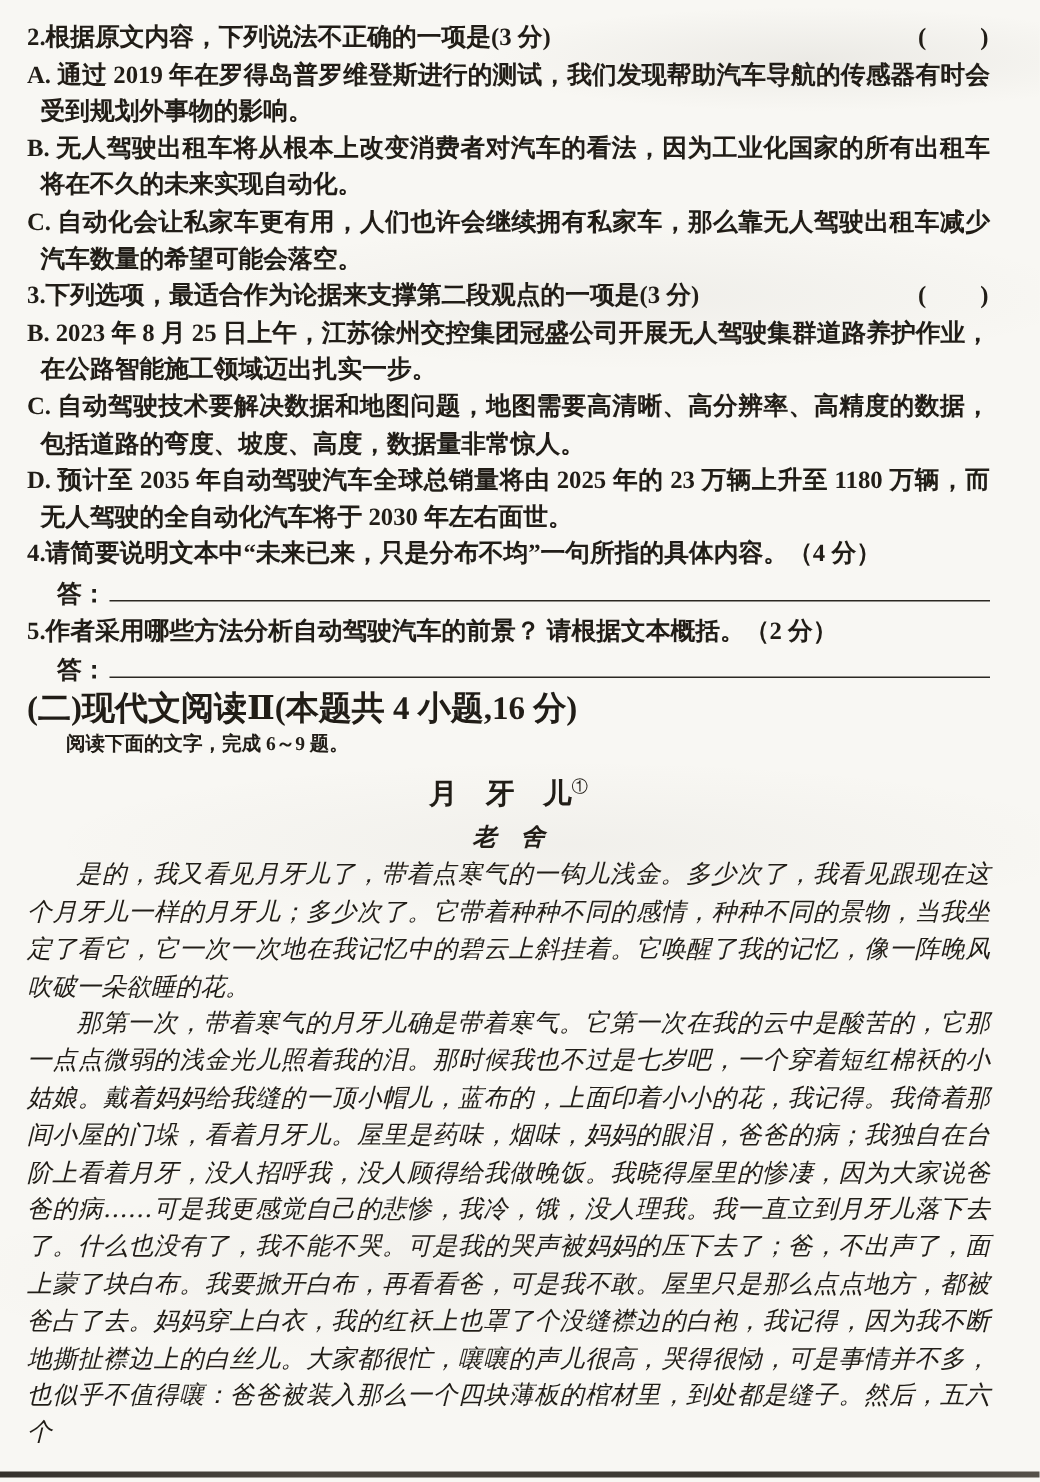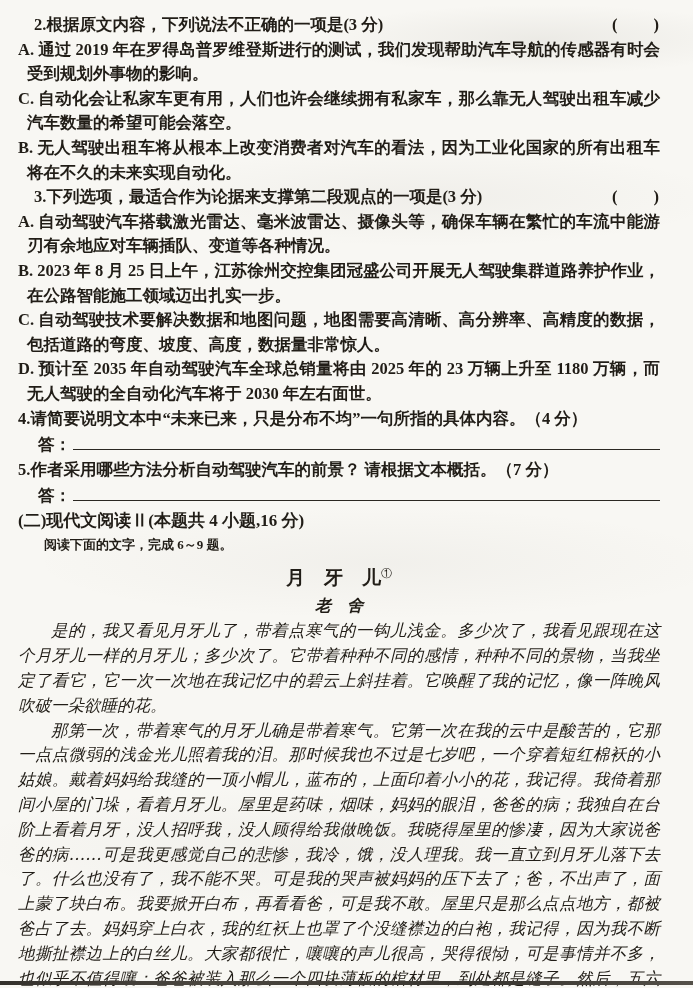--- a/index.html
+++ b/index.html
@@ -14,29 +14,29 @@
     background:
       radial-gradient(ellipse 320px 50px at 78% 4%, rgba(110,104,92,.09), transparent 70%),
       radial-gradient(ellipse 420px 70px at 62% 20%, rgba(110,104,92,.06), transparent 70%),
       radial-gradient(ellipse 500px 80px at 55% 57%, rgba(110,104,92,.05), transparent 70%),
       radial-gradient(ellipse 500px 90px at 45% 86%, rgba(110,104,92,.05), transparent 70%);
   }
   .content{padding:13px 33px 0 18px;position:relative;}
   
   .q-area{font-size:16.5px;line-height:24.6px;font-weight:600;text-align:justify;}
   .stem-row{display:flex;justify-content:space-between;align-items:baseline;}
-  .stem-text{white-space:nowrap;margin-left:16px;}
+  .stem-text{white-space:nowrap;}
   .bracket{white-space:pre;font-weight:600;letter-spacing:1px;}
   .option{padding-left:9px;text-indent:-9px;}
   .opt-label{margin-right:4px;}
   .answer-row{display:flex;align-items:baseline;}
   .answer-label{white-space:nowrap;}
   .answer-line{flex:1;border-bottom:1.6px solid #2b2822;height:18px;margin-left:2px;}
   
-  .sec-heading{font-size:17px;line-height:24.6px;font-weight:600;font-family:Liberation Serif, serif;}
+  .sec-heading{font-size:22px;line-height:24.6px;font-weight:600;}
   .instruction{font-size:13px;line-height:24.6px;font-weight:600;text-indent:2em;}
   .passage-title{
     text-align:center;font-size:19px;font-weight:700;line-height:31px;
     font-family:"DejaVu Serif",serif;
   }
   .passage-title sup{font-size:11px;font-weight:400;}
   .passage-author{
     text-align:center;font-size:16px;line-height:26px;
     font-family:"DejaVu Serif",serif;font-style:italic;font-weight:700;
   }
@@ -55,45 +55,44 @@
 <body>
 
 <div class="content">
 
   <div class="q-area">
     <div class="stem-row">
       <span class="stem-text"><span>2.</span><span>根据原文内容，下列说法不正确的一项是(3 分)</span></span>
       <span class="bracket">(　　)</span>
     </div>
     <div class="option"><span class="opt-label">A.</span><span>通过 2019 年在罗得岛普罗维登斯进行的测试，我们发现帮助汽车导航的传感器有时会受到规划外事物的影响。</span></div>
+    <div class="option"><span class="opt-label">B.</span><span>无人驾驶出租车将从根本上改变消费者对汽车的看法，因为工业化国家的所有出租车将在不久的未来实现自动化。</span></div>
     <div class="option"><span class="opt-label">C.</span><span>自动化会让私家车更有用，人们也许会继续拥有私家车，那么靠无人驾驶出租车减少汽车数量的希望可能会落空。</span></div>
-    <div class="option"><span class="opt-label">B.</span><span>无人驾驶出租车将从根本上改变消费者对汽车的看法，因为工业化国家的所有出租车将在不久的未来实现自动化。</span></div>
   </div>
 
   <div class="q-area">
     <div class="stem-row">
       <span class="stem-text"><span>3.</span><span>下列选项，最适合作为论据来支撑第二段观点的一项是(3 分)</span></span>
       <span class="bracket">(　　)</span>
     </div>
-    <div class="option"><span class="opt-label">A.</span><span>自动驾驶汽车搭载激光雷达、毫米波雷达、摄像头等，确保车辆在繁忙的车流中能游刃有余地应对车辆插队、变道等各种情况。</span></div>
     <div class="option"><span class="opt-label">B.</span><span>2023 年 8 月 25 日上午，江苏徐州交控集团冠盛公司开展无人驾驶集群道路养护作业，在公路智能施工领域迈出扎实一步。</span></div>
     <div class="option"><span class="opt-label">C.</span><span>自动驾驶技术要解决数据和地图问题，地图需要高清晰、高分辨率、高精度的数据，包括道路的弯度、坡度、高度，数据量非常惊人。</span></div>
     <div class="option"><span class="opt-label">D.</span><span>预计至 2035 年自动驾驶汽车全球总销量将由 2025 年的 23 万辆上升至 1180 万辆，而无人驾驶的全自动化汽车将于 2030 年左右面世。</span></div>
   </div>
 
   <div class="q-area">
     <div><span>4.</span><span>请简要说明文本中“未来已来，只是分布不均”一句所指的具体内容。（4 分）</span></div>
     <div class="answer-row">
       <span class="answer-label" style="margin-left:20px;">答：</span>
       <span class="answer-line"></span>
     </div>
   </div>
 
   <div class="q-area">
-    <div><span>5.</span><span>作者采用哪些方法分析自动驾驶汽车的前景？ 请根据文本概括。（7 分）</span></div>
+    <div><span>5.</span><span>作者采用哪些方法分析自动驾驶汽车的前景？ 请根据文本概括。（2 分）</span></div>
     <div class="answer-row">
       <span class="answer-label" style="margin-left:20px;">答：</span>
       <span class="answer-line"></span>
     </div>
   </div>
 
   <div class="sec-heading">(二)现代文阅读Ⅱ(本题共 4 小题,16 分)</div>
   <div class="instruction">阅读下面的文字，完成 6～9 题。</div>
 
   <div class="passage-title"><span>月　牙　儿</span><sup>①</sup></div>

